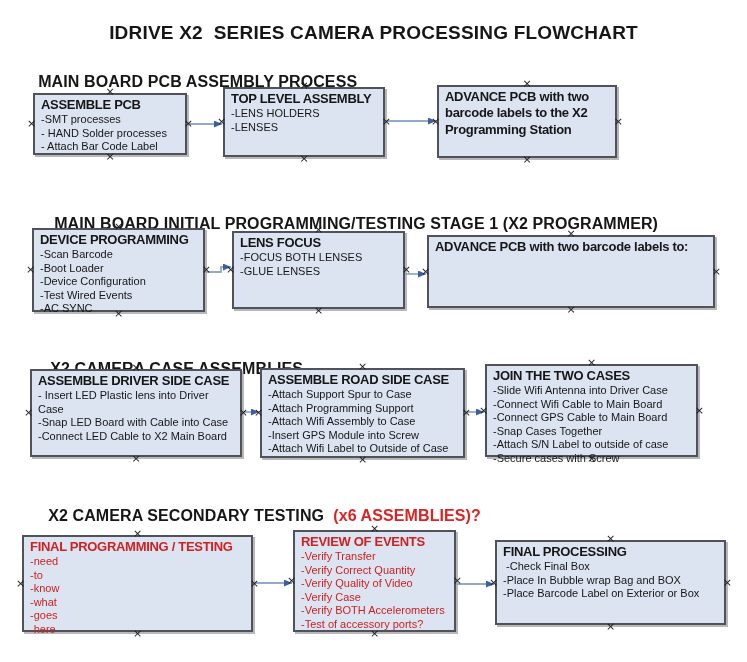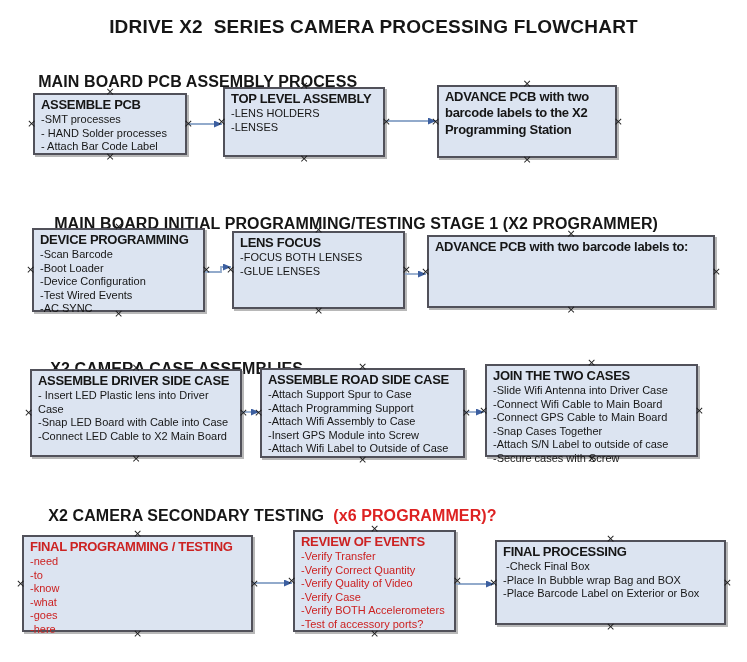--- a/index.html
+++ b/index.html
@@ -6,21 +6,21 @@
     --box-fill:#dce4f1; --box-border:#51515a; --text:#161616;
     --red-text:#cc2222; --heading-red:#dd2222;
     --arrow-line:#92aacb; --arrow-head:#3c5fa0;
   }
   html,body{margin:0;padding:0;background:#fff;}
   #stage{
     position:relative;width:747px;height:662px;background:#ffffff;
     font-family:"Liberation Sans",sans-serif;color:var(--text);overflow:hidden;
   }
   .main-title{
-    position:absolute;top:16px;left:0;width:747px;text-align:center;
+    position:absolute;top:22px;left:0;width:747px;text-align:center;
     font-size:19px;font-weight:bold;white-space:pre-wrap;letter-spacing:.2px;
   }
   .section-heading{
     position:absolute;font-size:16px;font-weight:bold;white-space:pre;letter-spacing:.1px;
   }
   .section-heading .red-part{color:var(--heading-red);}
   .pbox{
     position:absolute;background:var(--box-fill);
     border:2px solid var(--box-border);
     box-shadow:2px 2px 0 rgba(125,125,125,.55);
@@ -50,21 +50,21 @@
   <div class="section-heading" style="left:20px;top:55px">
     <span>MAIN BOARD PCB ASSEMBLY PROCESS</span>
   </div>
   <div class="section-heading" style="left:36px;top:197px">
     <span>MAIN BOARD INITIAL PROGRAMMING/TESTING STAGE 1 (X2 PROGRAMMER)</span>
   </div>
   <div class="section-heading" style="left:32px;top:342px">
     <span>X2 CAMERA CASE ASSEMBLIES</span>
   </div>
   <div class="section-heading" style="left:30px;top:489px">
-    <span>X2 CAMERA SECONDARY TESTING  </span><span class="red-part">(x6 PROGRAMMER)?</span>
+    <span>X2 CAMERA SECONDARY TESTING  </span><span class="red-part">(x6 ASSEMBLIES)?</span>
   </div>
 
   <div class="pbox" style="left:33px;top:93px;width:154px;height:62px">
     <span class="anchor a-top">×</span>
       <span class="anchor a-bottom">×</span>
       <span class="anchor a-left">×</span>
       <span class="anchor a-right">×</span>
     <div class="pbox-title">ASSEMBLE PCB</div>
     <div class="pbox-items">
         <div class="pbox-item">-SMT processes</div>

